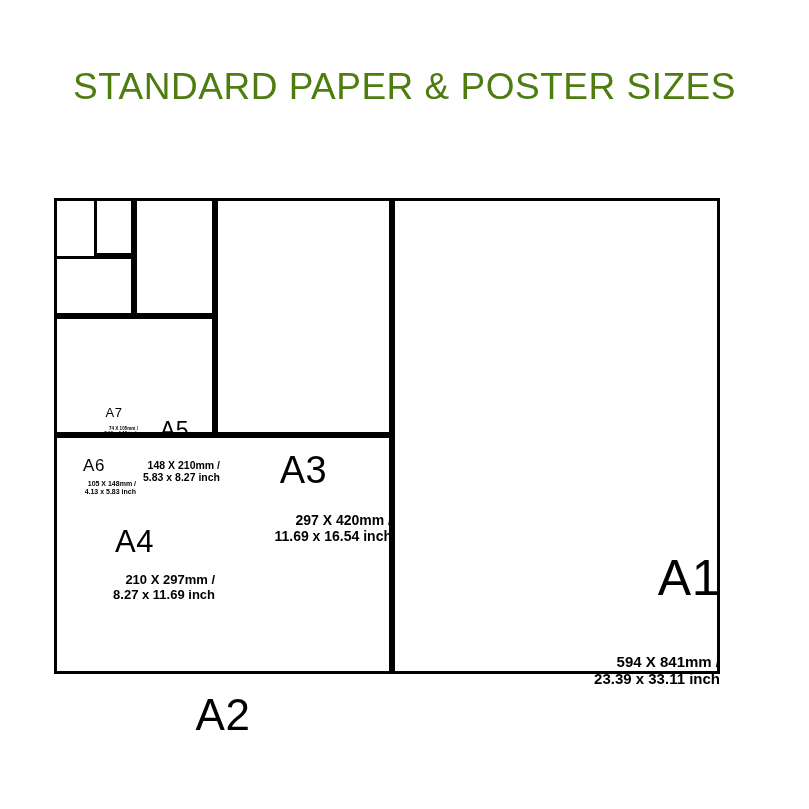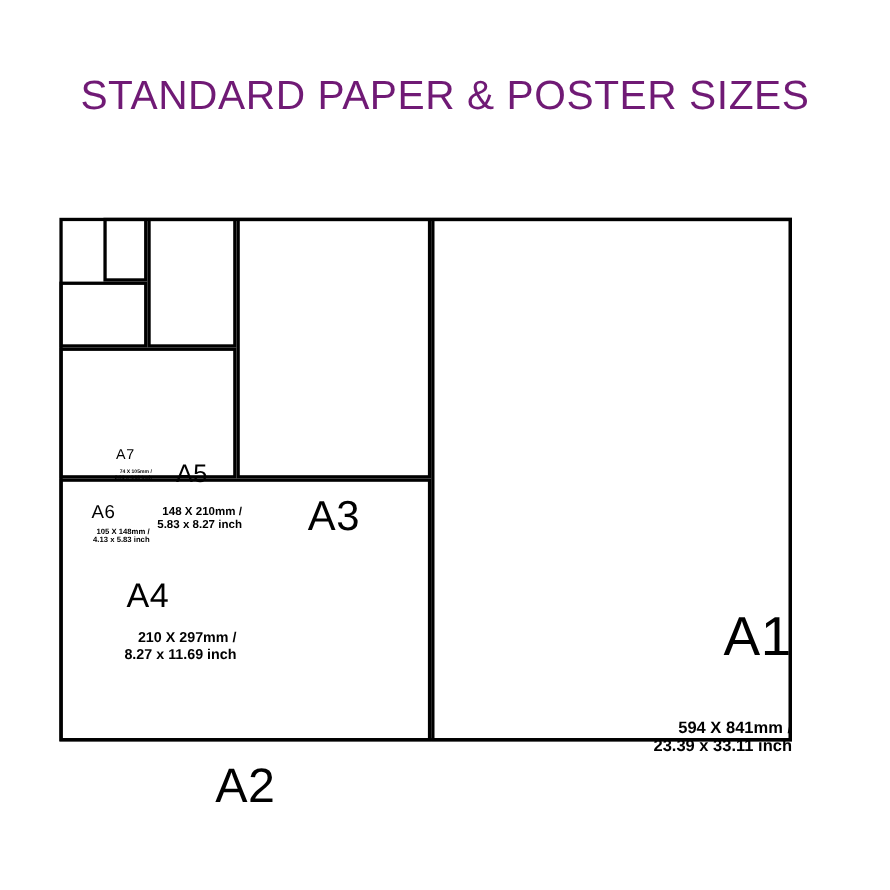--- a/index.html
+++ b/index.html
@@ -18,21 +18,21 @@
 
   #title {
     position: absolute;
     left: 0;
     top: 66px;
     width: 809px;
     text-align: center;
     font-size: 37px;
     letter-spacing: 0.5px;
     font-weight: 400;
-    color: #701a75;
+    color: #4d7c0f;
     white-space: nowrap;
   }
 
   
   #diagram {
     position: absolute;
     left: 54px;
     top: 198px;
     width: 666px;
     height: 398px;
@@ -133,20 +133,24 @@
     <div>5.83 x 8.27 inch</div>
   </div>
 
   <div class="lbl name" id="a4-name">A4</div>
   <div class="lbl dims" id="a4-dims">
     <div>210 X 297mm /</div>
     <div>8.27 x 11.69 inch</div>
   </div>
 
   <div class="lbl name" id="a3-name">A3</div>
+  <div class="lbl dims" id="a3-dims">
+    <div>297 X 420mm /</div>
+    <div>11.69 x 16.54 inch</div>
+  </div>
 
   <div class="lbl name" id="a2-name">A2</div>
 
   <div class="lbl name" id="a1-name">A1</div>
   <div class="lbl dims" id="a1-dims">
     <div>594 X 841mm /</div>
     <div>23.39 x 33.11 inch</div>
   </div>
 
 </div>

